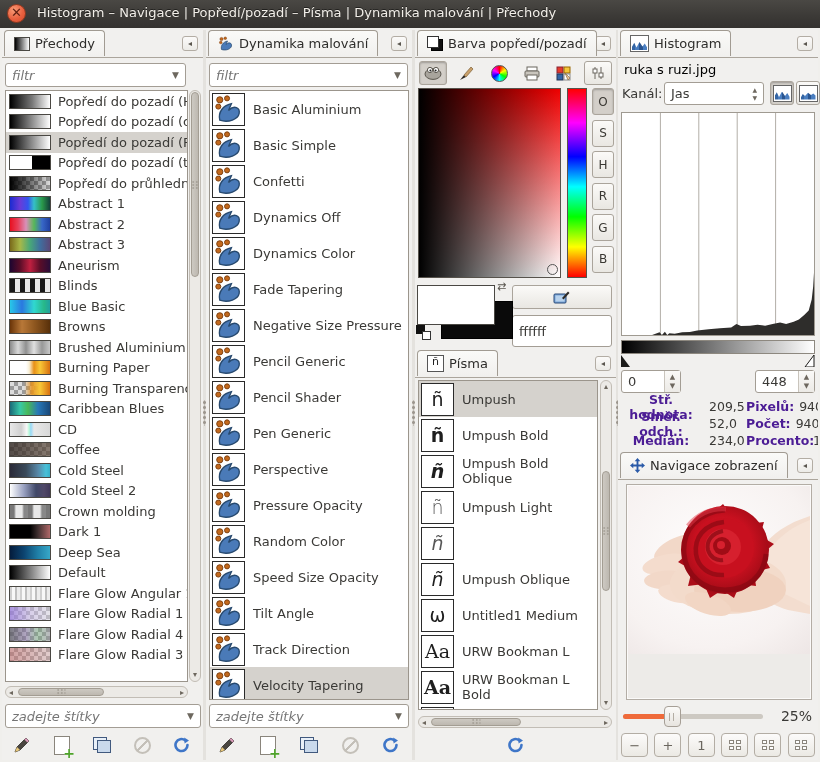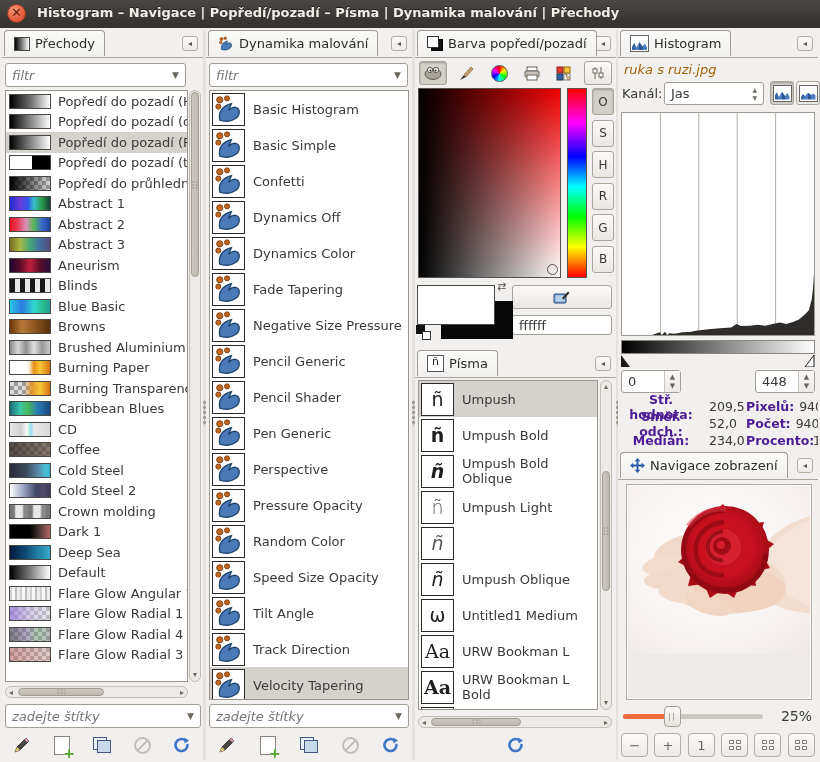--- a/index.html
+++ b/index.html
@@ -7,21 +7,21 @@
        background:#eceae7;overflow:hidden;font-size:13px;color:#3a3936;-webkit-font-smoothing:antialiased;}
   .abs{position:absolute;}
 
   
   #titlebar{position:absolute;left:0;top:0;width:820px;height:28px;
     background:linear-gradient(#4a4844,#3b3936 60%,#34322f);border-bottom:1px solid #262522;}
   #closebtn{position:absolute;left:7px;top:4px;width:19px;height:19px;border-radius:50%;
     background:radial-gradient(circle at 35% 30%,#f89b76,#e8603f 55%,#d34a2c);
     border:1px solid #953a20;box-sizing:border-box;text-align:center;line-height:16px;
     color:#5e1d10;font-weight:bold;font-size:13px;cursor:pointer;}
-  #wtitle{position:absolute;left:37px;top:5px;font-weight:bold;font-size:13px;color:#f2efe9;
+  #wtitle{position:absolute;left:37px;top:5px;font-weight:normal;font-size:13px;color:#f2efe9;
     white-space:nowrap;text-shadow:0 -1px 0 rgba(0,0,0,.5);}
 
   
   #ws{position:absolute;left:0;top:28px;width:820px;height:734px;background:#f0efec;}
   .col{position:absolute;top:2px;height:730px;background:#f1f0ee;}
   #col1{left:2px;width:201px;}
   #col2{left:206px;width:206px;}
   #col3{left:415px;width:201px;}
   #col4{left:618px;width:200px;}
   .colsep{position:absolute;top:2px;height:730px;width:3px;background:#e4e2de;}
@@ -355,21 +355,21 @@
       <input placeholder="filtr" style="">
       <span class="arrow">▼</span>
     </div>
     <div class="list" id="dynamics-list" style="left:3px;top:60px;width:200px;height:610px;">
         <div class="drow">
           <span class="ibox">
             <svg width="31" height="31" viewBox="0 0 32 32">
               <use href="#dyn-icon-g"></use>
             </svg>
           </span>
-          <span>Basic Histogram</span>
+          <span>Basic Aluminium</span>
         </div>
         <div class="drow">
           <span class="ibox">
             <svg width="31" height="31" viewBox="0 0 32 32">
               <use href="#dyn-icon-g"></use>
             </svg>
           </span>
           <span>Basic Simple</span>
         </div>
         <div class="drow">
@@ -605,21 +605,21 @@
         <span class="c"></span>
       </div>
 
     <div class="selbtn" style="position:absolute;left:97px;top:255px;width:100px;height:24px;">
       <svg width="18" height="15" viewBox="0 0 18 15">
         <rect x="1" y="4" width="12" height="9" rx="1" fill="#7aa6d8" stroke="#2a4a78"></rect>
         <rect x="2.5" y="5.5" width="9" height="6" fill="#b8d2ec"></rect>
         <path d="M9,8 L15,1.5 L16.5,3 L10.5,9.5 Z" fill="#2e2b27"></path>
       </svg>
     </div>
-    <div class="entry" style="left:97px;top:285px;width:100px;height:20px;">
+    <div class="entry" style="left:97px;top:285px;width:100px;height:32px;">
       <input style="font-style: normal; color: rgb(58, 57, 54);" value="ffffff">
     </div>
 
     <div class="tabrow" style="top:320px;">
       <div class="tab" style="top:0;">
         <span class="ticon-font">ñ</span>
         <span>Písma</span>
       </div>
       <div class="detach">◂</div>
     </div>
@@ -714,21 +714,21 @@
     <div class="tabrow">
       <div class="tab">
         <span class="ticon-hist">
             <i></i>
           </span>
         <span>Histogram</span>
       </div>
       <div class="detach">◂</div>
     </div>
 
-    <div class="abs" style="left:6px;top:32px;font-style:italic;color:#a16207;">ruka s ruzi.jpg</div>
+    <div class="abs" style="left:6px;top:32px;color:#000000;">ruka s ruzi.jpg</div>
 
     <div class="abs" style="left:4px;top:56px;">Kanál:</div>
     <div class="entry" style="left:46px;top:52px;width:100px;height:23px;">
       <span>Jas</span>
       <span style="margin-left:auto;display:flex;flex-direction:column;font-size:6px;color:#6d675e;line-height:1.3;">
           <span>▲</span>
           <span>▼</span>
         </span>
     </div>
     <div class="selbtn on" style="position:absolute;left:152px;top:51px;width:24px;height:24px;">

